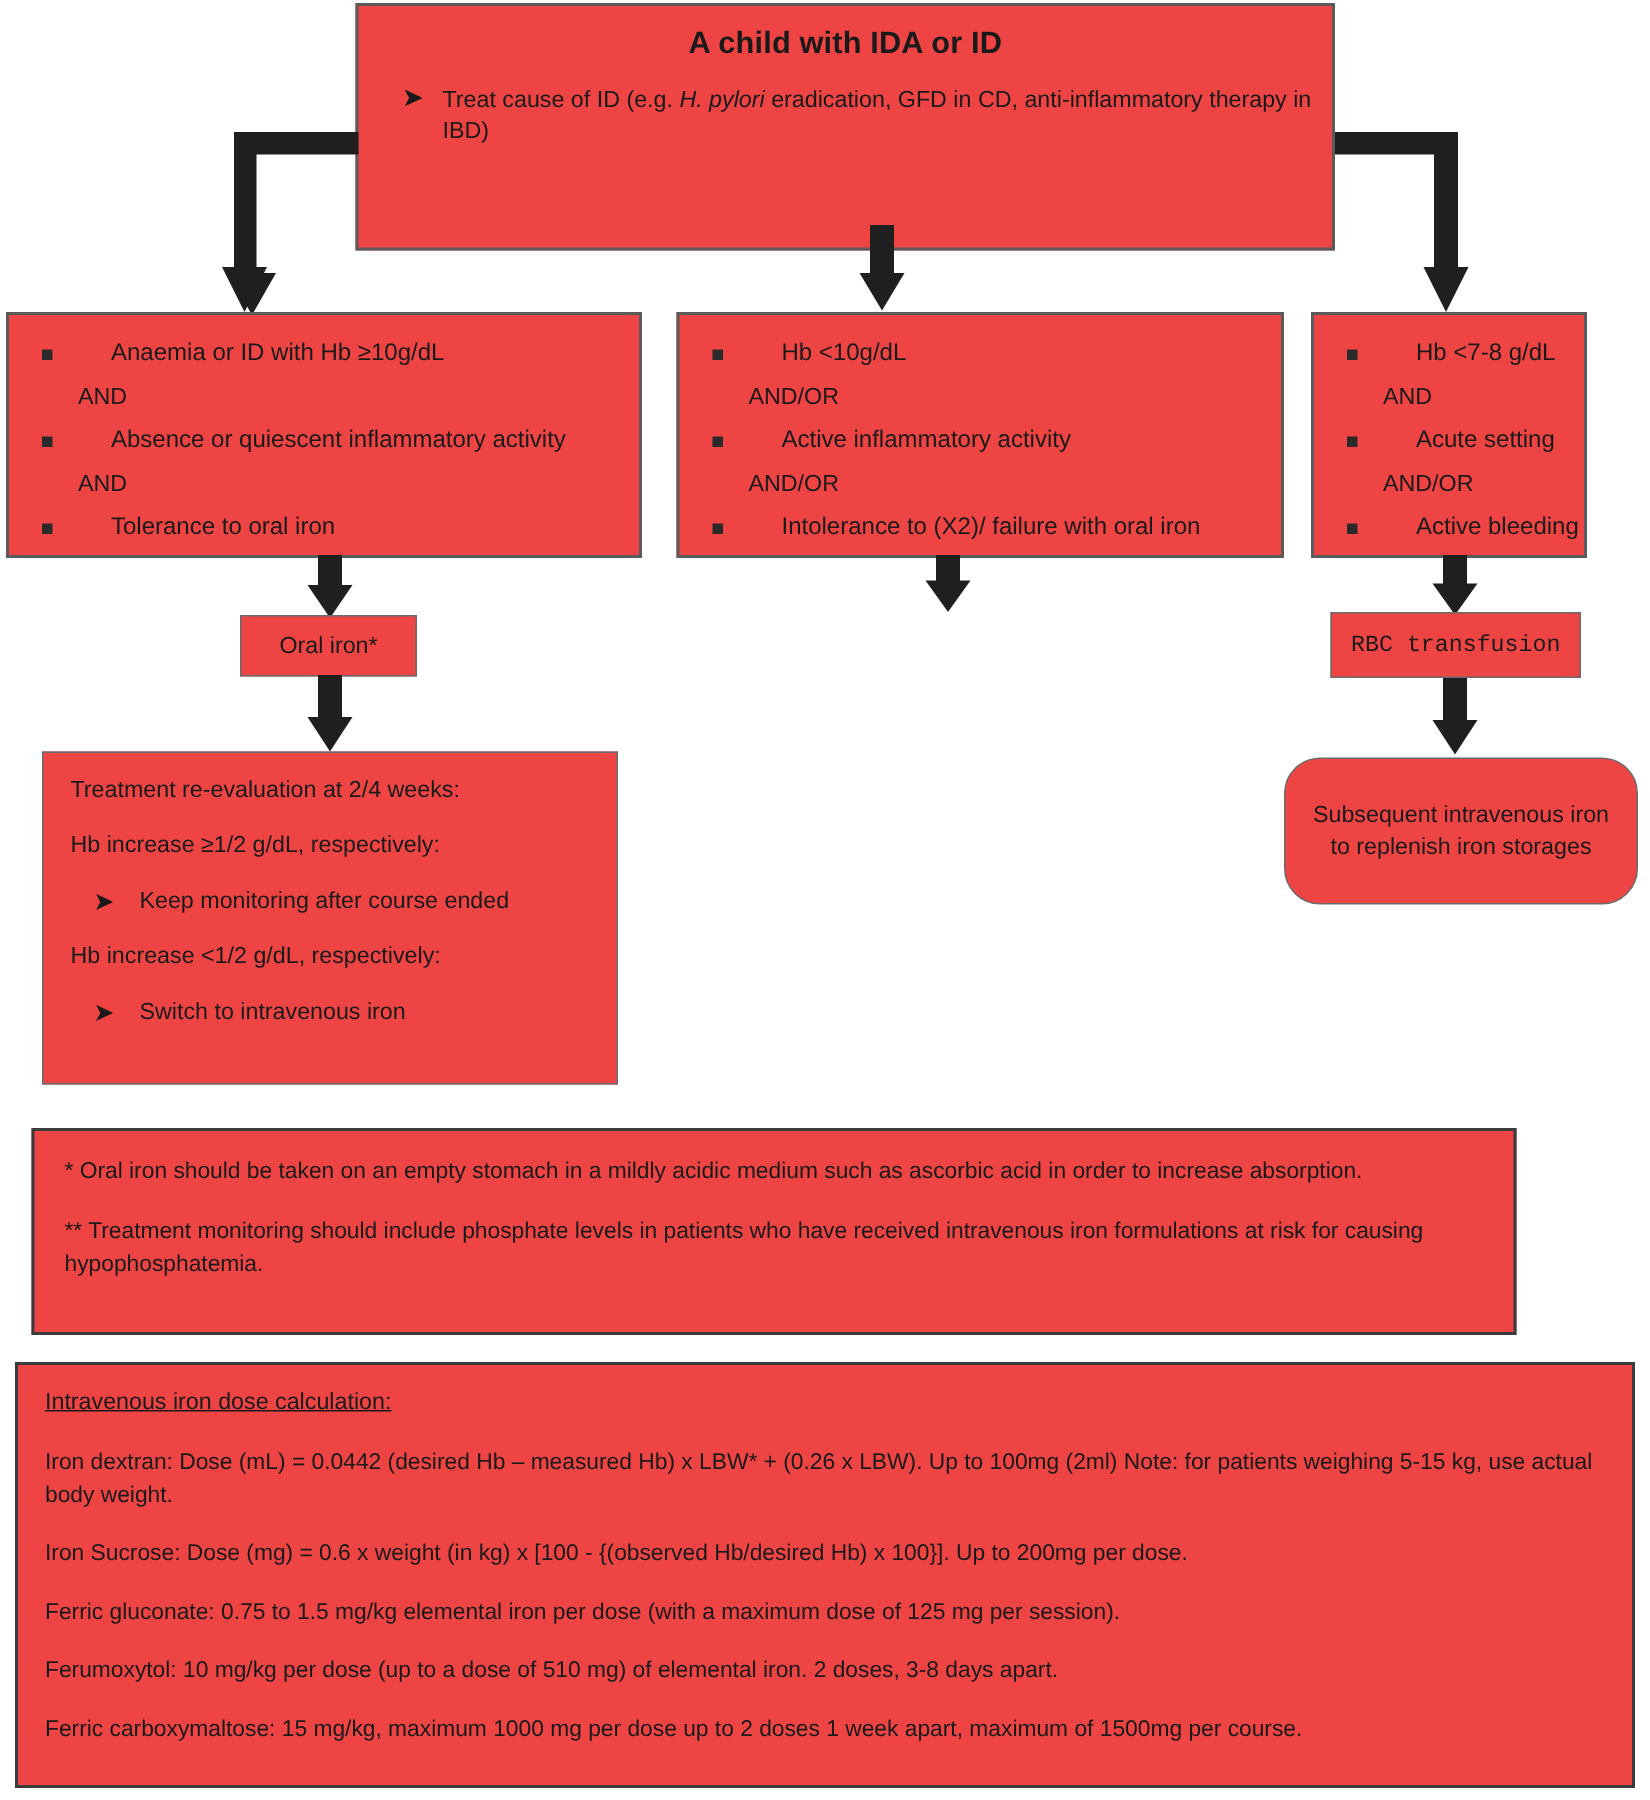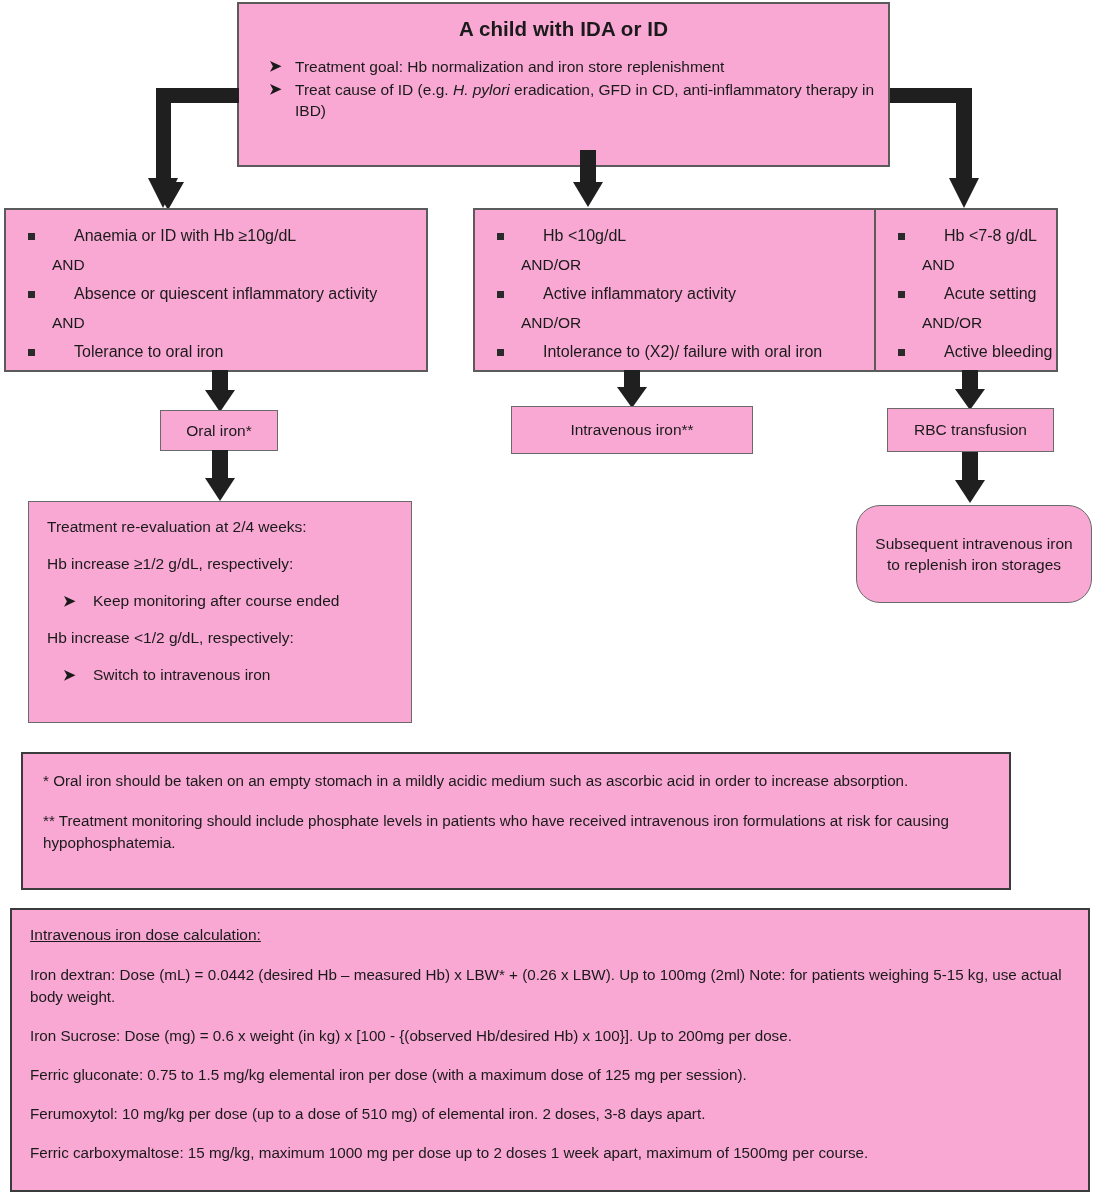--- a/index.html
+++ b/index.html
@@ -9,21 +9,21 @@
     color:#1a1a1a;
     -webkit-font-smoothing:antialiased;
   }
   .canvas{position:absolute;inset:0;}
 
   
   .box{
     position:absolute;
     box-sizing:border-box;
     border:2px solid #5b5b5b;
-    background:#f9a8d4;
+    background:#ef4444;
   }
   .box.thin{border:1.5px solid #6a6a6a;}
   .box.dark{border:2px solid #3b3b3b;}
 
   
   #header-box{left:237px;top:2px;width:653px;height:165px;}
   .hdr-title{
     text-align:center;font-weight:bold;font-size:20.5px;
     margin:13px 0 0 0;letter-spacing:.1px;
   }
@@ -32,35 +32,35 @@
     position:relative;padding-left:56px;font-size:15.5px;line-height:1.36;
     margin-bottom:2px;
   }
   .arrowglyph{
     position:absolute;left:30px;top:0px;font-size:15px;font-weight:bold;
   }
   .ital{font-style:italic;}
 
   
   #crit-1{left:4px;top:208px;width:424px;height:164px;}
-  #crit-2{left:473px;top:208px;width:405px;height:164px;}
+  #crit-2{left:451px;top:208px;width:405px;height:164px;}
   #crit-3{left:874px;top:208px;width:184px;height:164px;}
 
   .crit-list{margin:0;padding:14px 0 0 0;list-style:none;}
   .crit-item{position:relative;padding-left:68px;margin-bottom:5px;}
   .crit-bullet{
     position:absolute;left:22px;top:6px;width:7px;height:7px;background:#2a2a2a;
   }
   .crit-conj{padding-left:46px;margin-bottom:5px;font-size:15.5px;}
   .crit-row{height:29px;display:flex;align-items:center;}
 
   
   #treat-oral{left:160px;top:410px;width:118px;height:41px;}
   #treat-iv{left:511px;top:406px;width:242px;height:48px;}
-  #treat-rbc{left:887px;top:408px;width:167px;height:44px;}
+  #treat-rbc{left:887px;top:408px;width:167px;height:44px;font-family:Liberation Mono, monospace;}
   .treat-label{
     width:100%;height:100%;display:flex;align-items:center;justify-content:center;
     font-size:15.5px;text-align:center;
   }
 
   
   #outcome-reeval{left:28px;top:501px;width:384px;height:222px;}
   .reeval-inner{padding:16px 0 0 18px;}
   .reeval-line{font-size:15.5px;margin-bottom:19px;}
   .reeval-sub{font-size:15.5px;margin:0 0 19px 0;position:relative;padding-left:46px;}
@@ -91,21 +91,20 @@
 </head>
 <body>
 
 <div class="canvas">
 
   <div class="box" id="header-box">
     <div class="hdr-title">A child with IDA or ID</div>
     <ul class="hdr-list">
       <li>
         <span class="arrowglyph">➤</span>
-        <span>Treatment goal: Hb normalization and iron store replenishment</span>
       </li>
       <li>
         <span class="arrowglyph">➤</span>
         <span>Treat cause of ID (e.g. </span><span class="ital">H. pylori</span><span> eradication, GFD in CD, anti-inflammatory therapy in IBD)</span>
       </li>
     </ul>
   </div>
 
   <div class="arrow" style="left:146px;top:86px;">
     <svg width="110" height="128" viewBox="0 0 110 128">
@@ -205,23 +204,20 @@
   </div>
   <div class="arrow" style="left:953px;top:370px;">
     <svg width="34" height="42" viewBox="0 0 34 42">
       <rect x="9" y="0" width="16" height="22" fill="#1f1f1f"></rect>
       <polygon points="2,19 32,19 17,40" fill="#1f1f1f"></polygon>
     </svg>
   </div>
 
   <div class="box thin" id="treat-oral">
     <div class="treat-label">Oral iron*</div>
-  </div>
-  <div class="box thin" id="treat-iv">
-    <div class="treat-label">Intravenous iron**</div>
   </div>
   <div class="box thin" id="treat-rbc">
     <div class="treat-label">RBC transfusion</div>
   </div>
 
   <div class="arrow" style="left:203px;top:450px;">
     <svg width="34" height="54" viewBox="0 0 34 54">
       <rect x="9" y="0" width="16" height="32" fill="#1f1f1f"></rect>
       <polygon points="2,28 32,28 17,51" fill="#1f1f1f"></polygon>
     </svg>

